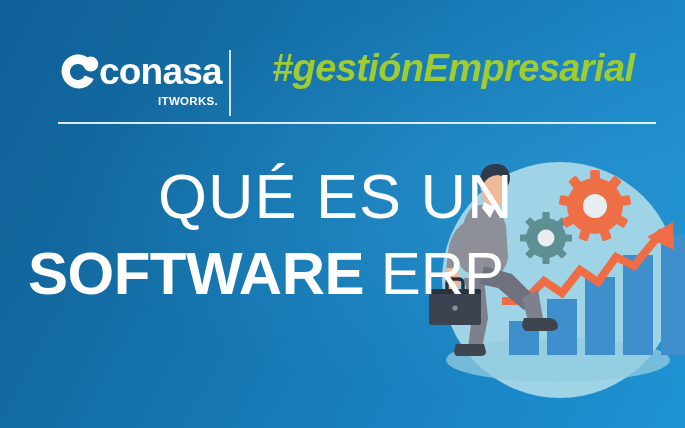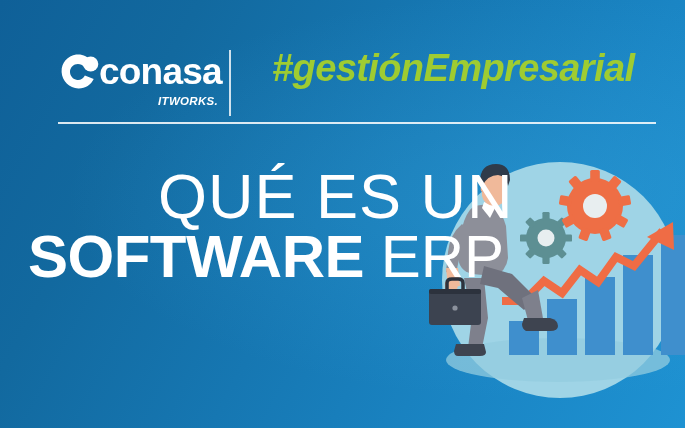--- a/index.html
+++ b/index.html
@@ -57,21 +57,20 @@
     line-height: 40px;
     margin-left: -1px;
     font-family: "Liberation Sans", sans-serif;
   }
   .logo-tag {
     position: absolute;
     right: 2px; top: 43px;
     color: #ffffff;
     font-size: 11.5px;
     font-weight: bold;
-    font-style: italic;
     letter-spacing: 0.3px;
     line-height: 12px;
   }
   .divider-v {
     position: absolute;
     left: 229px; top: 50px;
     width: 2px; height: 66px;
     background: rgba(255,255,255,0.80);
   }
   .hashtag {
@@ -105,21 +104,21 @@
     font-size: 63px;
     font-weight: 300;
     letter-spacing: 1px;
     line-height: 57px;
     text-align: center;
     padding-left: 130px;
     white-space: nowrap;
     font-family: "Liberation Sans", sans-serif;
   }
   .line2 {
-    margin-top: 1px;
+    margin-top: 18px;
     white-space: nowrap;
     line-height: 62px;
     font-family: "Liberation Sans", sans-serif;
   }
   .word-strong {
     color: #ffffff;
     font-size: 60px;
     font-weight: bold;
     letter-spacing: -0.5px;
   }

